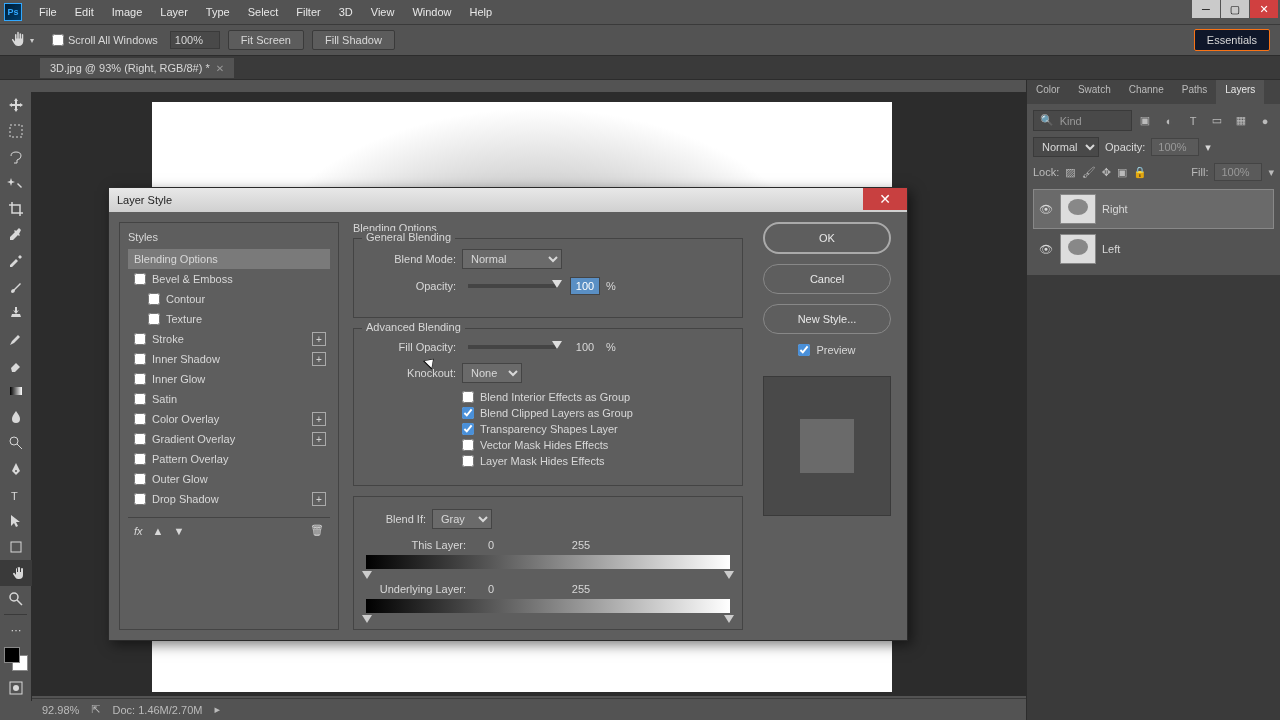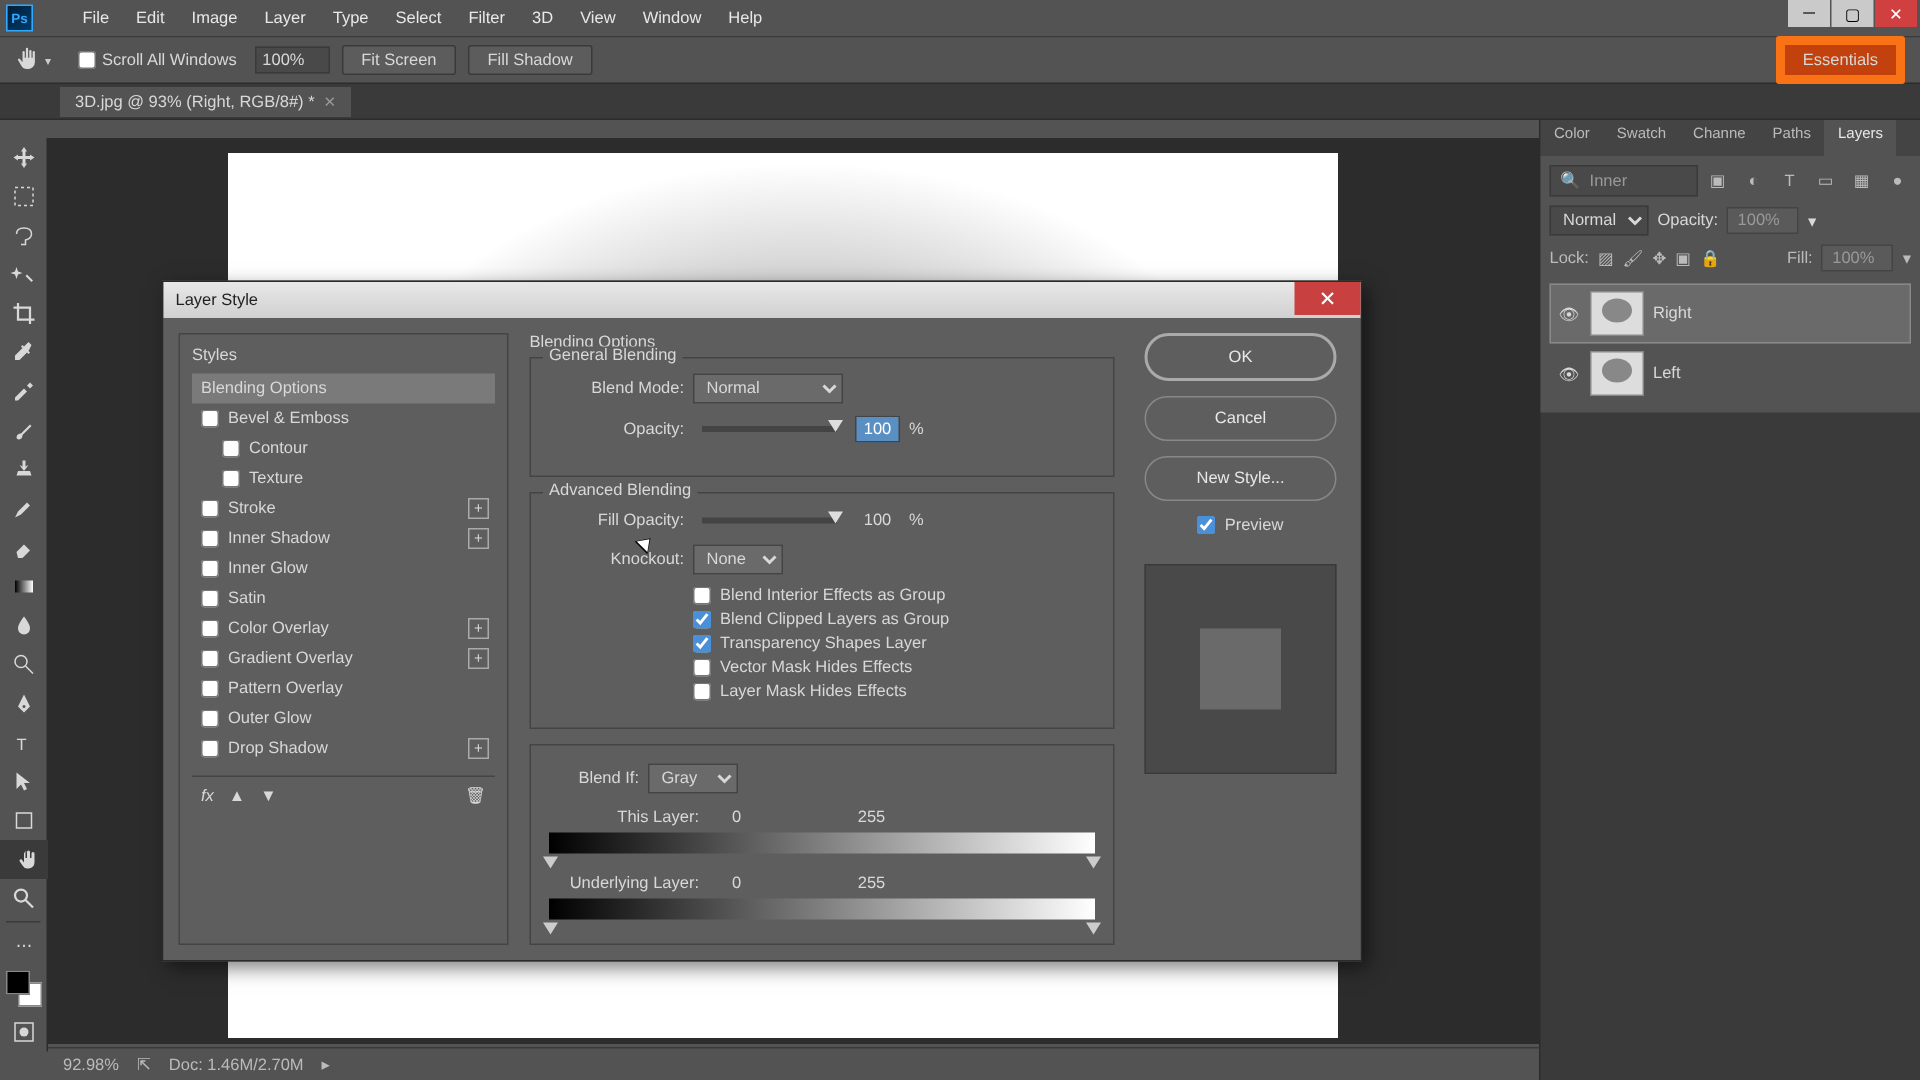--- a/index.html
+++ b/index.html
@@ -1,33 +1,33 @@
 <!DOCTYPE html>
 <html><head>
 <meta charset="utf-8">
 <style>
 * { margin: 0; padding: 0; box-sizing: border-box; font-family: Tahoma, Arial, sans-serif; font-size: 11px; }
 body { background: #535353; width: 1280px; height: 720px; overflow: hidden; position: relative; color: #d8d8d8; }
 
 
 .menubar { background: #535353; height: 25px; display: flex; align-items: center; padding-left: 4px; border-bottom: 1px solid #3a3a3a; }
-.ps-icon { width: 18px; height: 18px; background: linear-gradient(135deg, #001e36, #003d6b); border: 1px solid #31a8ff; display: flex; align-items: center; justify-content: center; color: #31a8ff; font-size: 9px; font-weight: bold; margin-right: 24px; }
+.ps-icon { width: 18px; height: 18px; background: linear-gradient(135deg, #001e36, #003d6b); border: 1px solid #31a8ff; display: flex; align-items: center; justify-content: center; color: #31a8ff; font-size: 9px; font-weight: bold; margin-right: 8px; }
 .menu-item { padding: 4px 9px; cursor: pointer; color: #e8e8e8; }
 .window-controls { position: absolute; right: 2px; top: 0; display: flex; height: 20px; }
 .win-btn { width: 28px; height: 18px; background: #cacaca; display: flex; align-items: center; justify-content: center; margin-left: 1px; cursor: pointer; color: #000; }
 .win-btn.close { background: #d04040; color: #fff; }
 
 
 .options-bar { height: 31px; background: #535353; border-bottom: 1px solid #2c2c2c; display: flex; align-items: center; padding: 0 6px; position: relative; }
 .options-bar .hand-icon { width: 24px; height: 24px; display: flex; align-items: center; justify-content: center; }
 .options-bar .dropdown-arrow { width: 12px; font-size: 8px; color: #ccc; margin-right: 10px; }
 .options-bar label { color: #d8d8d8; display: flex; align-items: center; gap: 4px; margin-right: 12px; }
 .options-bar input[type="text"] { width: 50px; background: #494949; border: 1px solid #3a3a3a; color: #d8d8d8; padding: 2px 4px; }
 .options-bar button { background: #5c5c5c; border: 1px solid #3a3a3a; color: #d8d8d8; padding: 3px 12px; margin-left: 8px; cursor: pointer; border-radius: 2px; }
-.essentials-btn { position: absolute; right: 10px; background: #c2410c; border: 6px solid #f97316; color: #d8d8d8; padding: 4px 12px; cursor: pointer; border-radius: 2px; }
+.essentials-btn { position: absolute; right: 10px; background: #0f172a; border: 1px solid #f97316; color: #d8d8d8; padding: 4px 12px; cursor: pointer; border-radius: 2px; }
 
 
 .doc-tab-bar { height: 24px; background: #3a3a3a; border-bottom: 1px solid #2c2c2c; display: flex; align-items: center; padding-left: 40px; }
 .doc-tab { background: #535353; padding: 4px 10px; color: #d8d8d8; display: flex; align-items: flex-end; gap: 6px; }
 .doc-tab .close-x { cursor: pointer; color: #999; font-size: 10px; }
 
 
 .toolbar { position: absolute; left: 0; top: 92px; width: 32px; background: #535353; display: flex; flex-direction: column; border-right: 1px solid #2c2c2c; }
 .toolbar .tool { width: 32px; height: 26px; display: flex; align-items: center; justify-content: center; cursor: pointer; color: #d8d8d8; }
 .toolbar .tool.active { background: #3a3a3a; }
@@ -289,21 +289,21 @@
     <div class="panel-tab">Color</div>
     <div class="panel-tab">Swatch</div>
     <div class="panel-tab">Channe</div>
     <div class="panel-tab">Paths</div>
     <div class="panel-tab active">Layers</div>
   </div>
   <div class="panel-body">
     <div class="kind-row">
       <div class="kind-select">
         <span>🔍</span>
-        <span>Inner</span>
+        <span>Kind</span>
       </div>
       <div class="small-icons">
         <span>▣</span>
         <span>◐</span>
         <span>T</span>
         <span>▭</span>
         <span>▦</span>
         <span>●</span>
       </div>
     </div>

